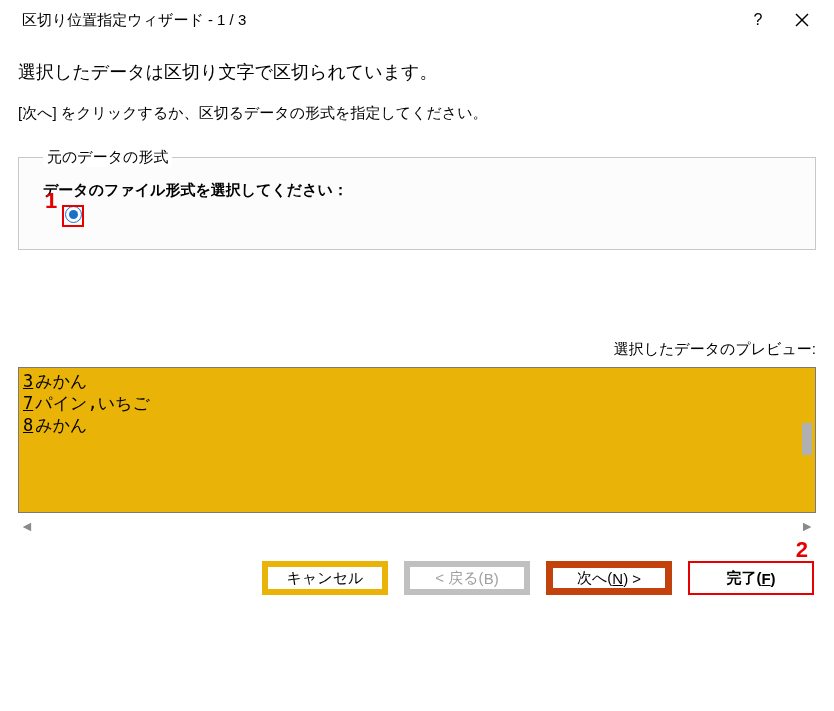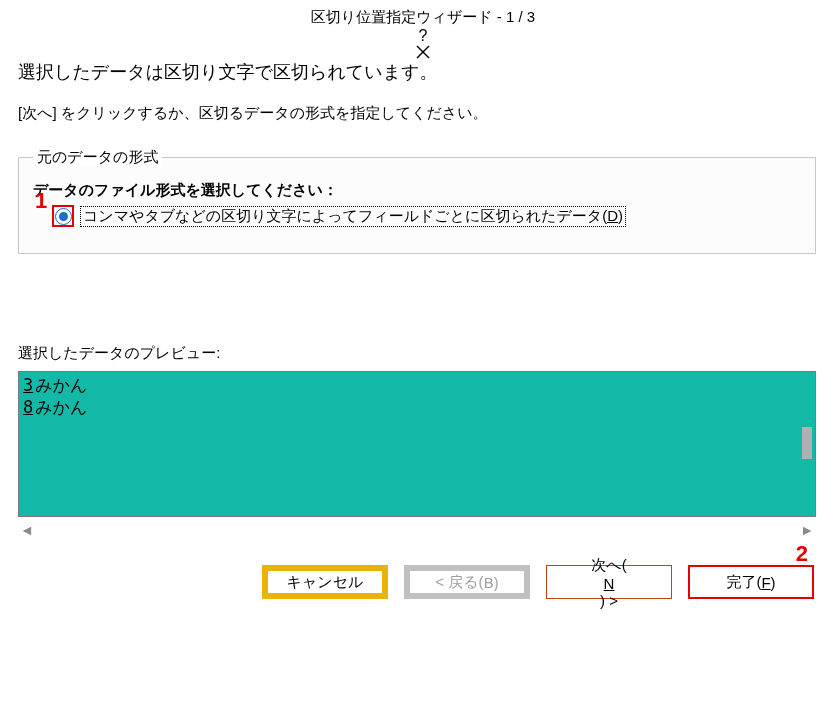--- a/index.html
+++ b/index.html
@@ -9,36 +9,35 @@
       background: #ffffff;
       width: 834px;
       height: 711px;
       overflow: hidden;
     }
     .titlebar {
       display: flex;
       align-items: center;
       padding: 8px 10px 8px 22px;
       height: 40px;
-      flex-direction: column;
     }
     .titlebar-title { flex: 1; font-size: 15px; }
     .titlebar-btn {
       width: 44px; height: 28px;
       display: flex; align-items: center; justify-content: center;
       font-size: 16px;
     }
     .titlebar-close svg { width: 14px; height: 14px; }
     .content { padding: 0 18px; }
     .msg1 { margin: 20px 0 20px 0; font-size: 18px; }
     .msg2 { margin: 0 0 34px 0; font-size: 15px; }
     .fieldset {
       border: 1px solid #c8c8c8;
       background: #fcfcfc;
-      padding: 0 14px 20px 14px;
+      padding: 0 14px 20px 24px;
       margin-bottom: 14px;
       position: relative;
     }
     .legend {
       position: relative;
       top: -10px;
       background: #ffffff;
       display: inline-block;
       padding: 0 4px;
       font-size: 15px;
@@ -69,24 +68,24 @@
       position: absolute;
       font-weight: 900;
       color: #e60000;
       font-size: 22px;
       font-family: Arial, sans-serif;
     }
     .annot-box {
       position: absolute;
       border: 2.5px solid #e60000;
     }
-    .preview-label { font-size: 15px; margin: 90px 0 8px 0; }
+    .preview-label { font-size: 15px; margin: 90px 0 8px 0; text-align: right; }
     .preview-box {
       border: 1px solid #7a7a7a;
-      background: #14b8a6;
+      background: #eab308;
       height: 146px;
       overflow: hidden;
       position: relative;
     }
     .preview-inner {
       padding: 2px 4px;
       font-family: "MS Gothic", monospace;
       font-size: 17px;
       line-height: 22px;
     }
@@ -111,23 +110,23 @@
     }
     .btn {
       min-width: 126px; height: 34px;
       border: 6px solid #eab308;
       background: #ffffff;
       font-size: 15px;
       display: inline-flex; align-items: center; justify-content: center;
       padding: 0 10px;
     }
     .btn.disabled { color: #a0a0a0; border-color: #c0c0c0; }
-    .btn.primary { border: 1px solid #c2410c; flex-direction: column; }
+    .btn.primary { border: 7px solid #c2410c; }
     .btn .u { text-decoration: underline; }
-    .btn.done { border: 2.5px solid #e60000; }
+    .btn.done { border: 2.5px solid #e60000; font-weight: bold; }
   </style>
 </head>
 <body>
 
 <div class="titlebar">
   <div class="titlebar-title">区切り位置指定ウィザード - 1 / 3</div>
   <div class="titlebar-btn">?</div>
   <div class="titlebar-btn titlebar-close">
     <svg viewBox="0 0 14 14">
         <line x1="1" y1="1" x2="13" y2="13" stroke="#000" stroke-width="1.4"></line>
@@ -143,31 +142,29 @@
   <div class="fieldset">
     <span class="legend">元のデータの形式</span>
     <div class="prompt">データのファイル形式を選択してください：</div>
 
     <div class="radio-row">
       <span class="annot" style="left:-20px; top:-18px;">1</span>
       <span class="annot-box" style="left:-3px; top:-1px; width:22px; height:22px;"></span>
       <span class="radio-outer checked">
           <span class="radio-inner"></span>
         </span>
-      <span class="radio-label sel">
-        <span>コンマやタブなどの区切り文字によってフィールドごとに区切られたデータ(</span><span class="u">D</span><span>)</span>
-      </span>
     </div>
 
   </div>
 
   <div class="preview-label">選択したデータのプレビュー:</div>
   <div class="preview-box">
     <div class="preview-inner">
       <div class="prow"><span class="num">3</span><span>みかん</span></div>
+      <div class="prow"><span class="num">7</span><span>パイン,いちご</span></div>
       <div class="prow"><span class="num">8</span><span>みかん</span></div>
     </div>
     <div class="outer-scrollbar">
         <div class="thumb"></div>
       </div>
   </div>
   <div class="hscroll">
     <span class="harrow">◄</span>
     <span class="harrow">►</span>
   </div>

